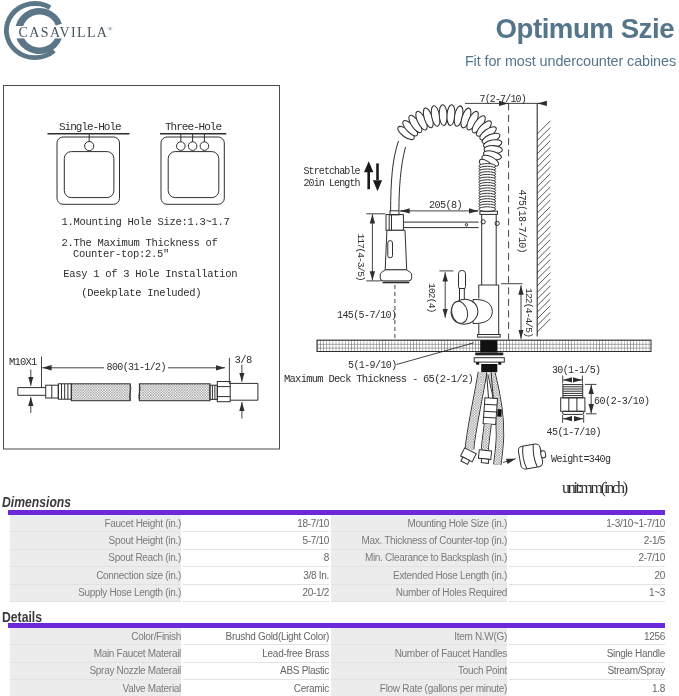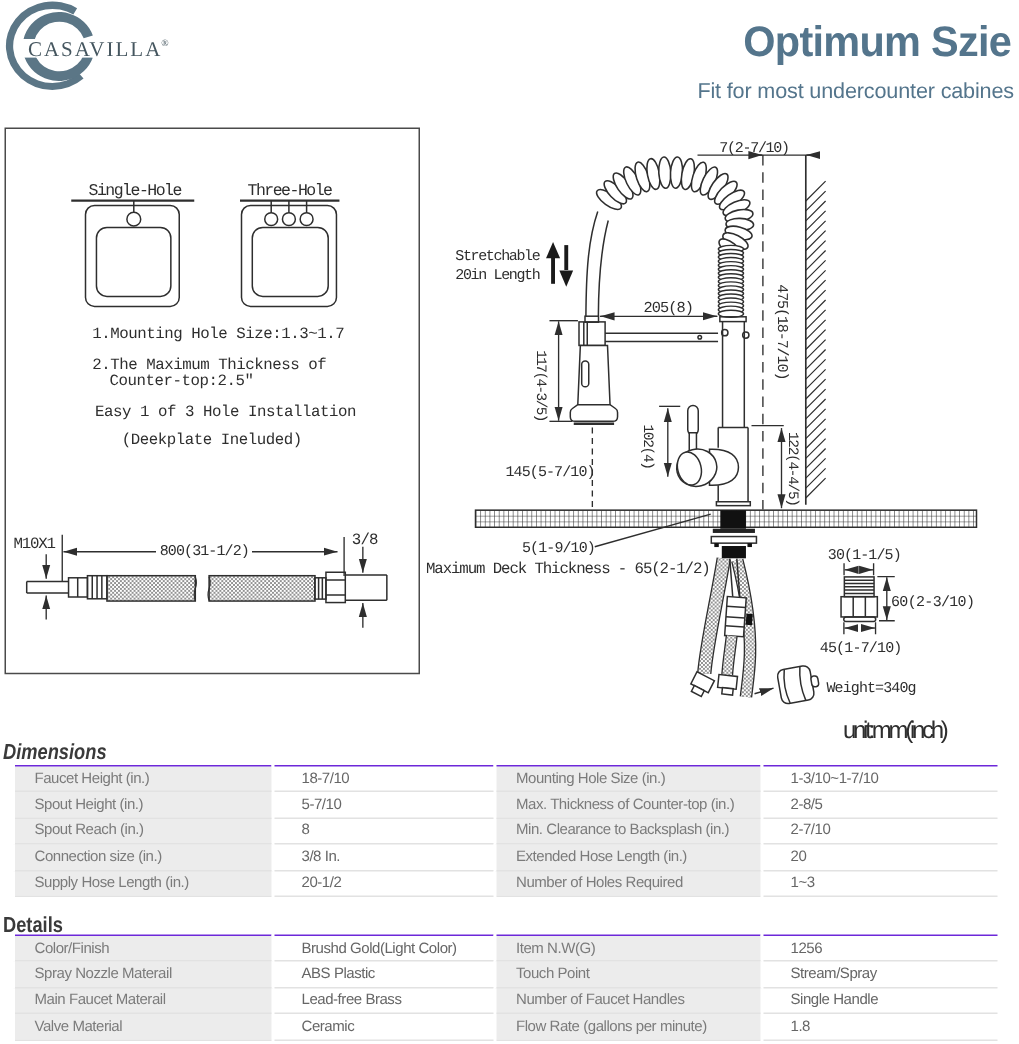--- a/index.html
+++ b/index.html
@@ -5,21 +5,21 @@
 html,body{margin:0;padding:0;}
 body{width:679px;height:696px;position:relative;background:#fff;overflow:hidden;
      font-family:"Liberation Sans",sans-serif;}
 .abs{position:absolute;}
 .mono{font-family:"Liberation Mono",monospace;fill:#2e2e2e;}
 svg text{white-space:pre;}
 .hdr{color:#54758c;}
 
 .tblwrap{position:absolute;left:8px;width:657px;}
 .ttl{font-size:14.5px;font-weight:bold;color:#3a3a3a;display:inline-block;transform:scaleX(0.84);transform-origin:0 0;}
-table.spec{border-collapse:collapse;width:657px;table-layout:fixed;border-top:1px solid #6d28d9;}
+table.spec{border-collapse:collapse;width:657px;table-layout:fixed;border-top:5px solid #6d28d9;text-align:right;}
 table.spec td{font-size:10px;letter-spacing:-0.3px;height:16.4px;padding:0;border-bottom:1px solid #e2e2e2;vertical-align:middle;}
 table.spec td.lab{background:#ececec;color:#7b7b7b;padding-left:13px;border-right:2px solid #fff;border-left:2px solid #fff;}
 table.spec td.val{background:#fff;color:#666;padding-left:18px;}
 </style>
 </head>
 <body>
 
 <svg class="abs" style="left:0;top:0" width="135" height="64" viewBox="0 0 135 64">
 
   <path d="M51.4,5.5 A31,29.5 0 1 0 55.7,52.4 L52.6,48.9 A26.2,24.7 0 1 1 48.9,9.7 Z" fill="#5b7686"></path>
@@ -436,21 +436,21 @@
  <path d="M562.6,414.8 V422.8 M583.7,414.8 V422.8"></path>
  <path d="M568.5,418.7 H563" marker-end="url(#arr)"></path>
  <path d="M577.8,418.7 H583.3" marker-end="url(#arr)"></path>
 </g>
 <g class="mono" stroke="none">
         <text x="546.5" y="434.8" font-size="10" letter-spacing="-0.55">45(1-7/10)</text>
       </g>
 </g>
 </svg>
 
-<div class="abs mono" style="left:562px;top:479px;font-family:Liberation Sans, sans-serif;font-size:16px;letter-spacing:-2.2px;color:#2e2e2e;">unit:mm(inch)</div>
+<div class="abs mono" style="left:562px;top:479px;font-family:Liberation Serif, serif;font-size:16px;letter-spacing:-2.2px;color:#2e2e2e;">unit:mm(inch)</div>
 
 <div class="tblwrap" style="left:2px;top:493px;font-style:italic;"><span class="ttl">Dimensions</span></div>
 
 <div class="tblwrap" style="top:510px;">
 <table class="spec">
 <colgroup>
         <col style="width:173px">
         <col style="width:148px">
         <col style="width:178px">
         <col>
@@ -459,21 +459,21 @@
         <tr>
           <td class="lab">Faucet Height (in.)</td>
           <td class="val">18-7/10</td>
           <td class="lab">Mounting Hole Size (in.)</td>
           <td class="val">1-3/10~1-7/10</td>
         </tr>
 <tr>
           <td class="lab">Spout Height (in.)</td>
           <td class="val">5-7/10</td>
           <td class="lab">Max. Thickness of Counter-top (in.)</td>
-          <td class="val">2-8/5</td>
+          <td class="val">2-1/5</td>
         </tr>
 <tr>
           <td class="lab">Spout Reach (in.)</td>
           <td class="val">8</td>
           <td class="lab">Min. Clearance to Backsplash (in.)</td>
           <td class="val">2-7/10</td>
         </tr>
 <tr>
           <td class="lab">Connection size (in.)</td>
           <td class="val">3/8 In.</td>
@@ -501,32 +501,32 @@
         <col>
       </colgroup>
 <tbody>
         <tr>
           <td class="lab">Color/Finish</td>
           <td class="val">Brushd Gold(Light Color)</td>
           <td class="lab">Item N.W(G)</td>
           <td class="val">1256</td>
         </tr>
 <tr>
+          <td class="lab">Main Faucet Materail</td>
+          <td class="val">Lead-free Brass</td>
+          <td class="lab">Number of Faucet Handles</td>
+          <td class="val">Single Handle</td>
+        </tr>
+<tr>
           <td class="lab">Spray Nozzle Materail</td>
           <td class="val">ABS Plastic</td>
           <td class="lab">Touch Point</td>
           <td class="val">Stream/Spray</td>
         </tr>
 <tr>
-          <td class="lab">Main Faucet Materail</td>
-          <td class="val">Lead-free Brass</td>
-          <td class="lab">Number of Faucet Handles</td>
-          <td class="val">Single Handle</td>
-        </tr>
-<tr>
           <td class="lab">Valve Material</td>
           <td class="val">Ceramic</td>
           <td class="lab">Flow Rate (gallons per minute)</td>
           <td class="val">1.8</td>
         </tr>
 </tbody>
     </table>
 </div>
 
 </body></html>

